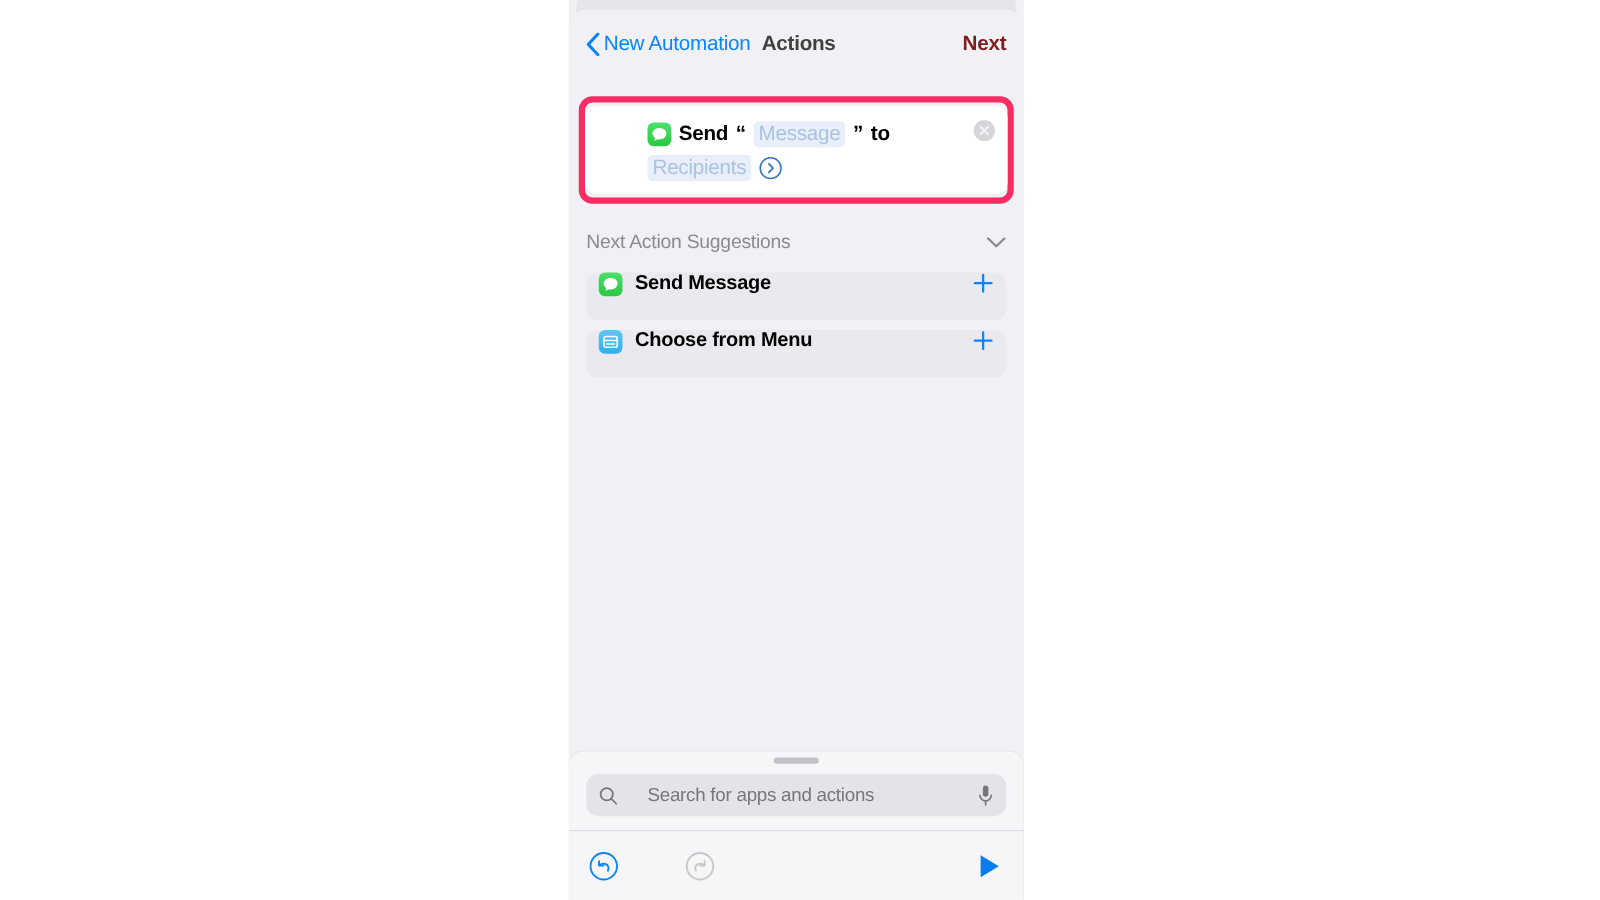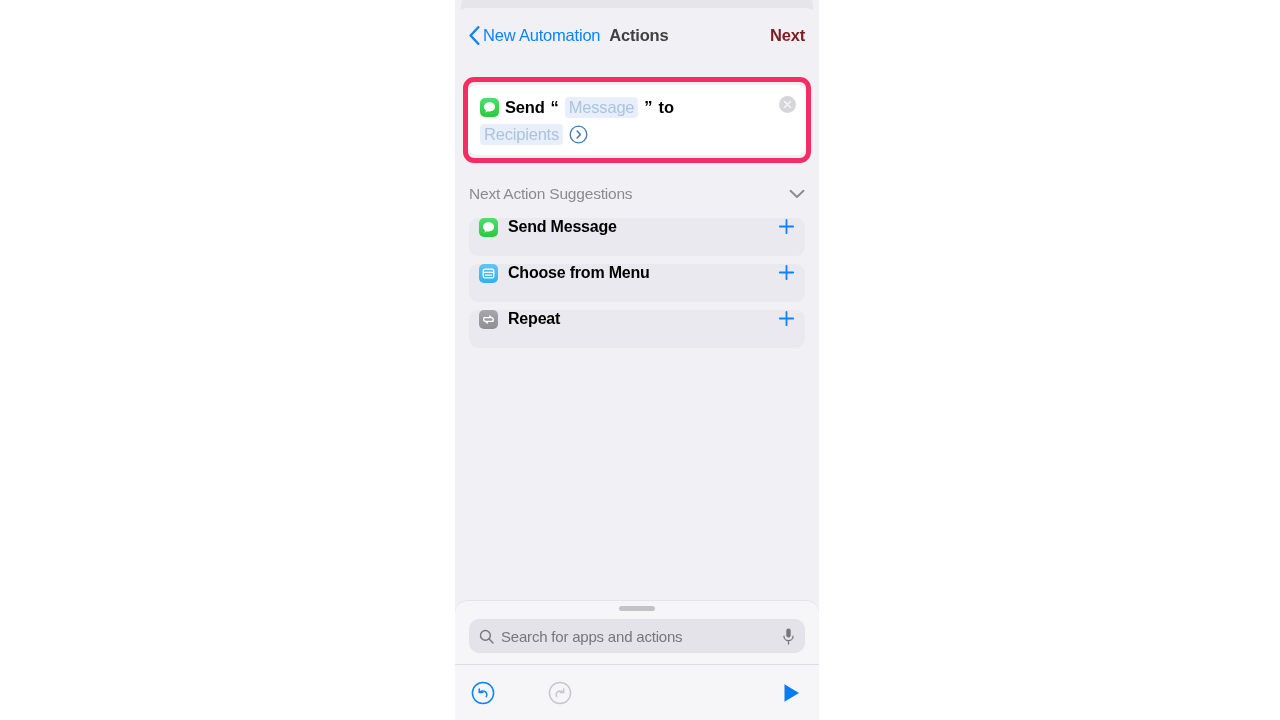--- a/index.html
+++ b/index.html
@@ -49,21 +49,21 @@
   
   .highlight-wrap {
     position:absolute; left:8px; top:69px; width:348px; height:86px;
     border:5px solid #F52D62; border-radius:11px; background:transparent;
   }
   .action-card {
     position:absolute; left:13px; top:77px; width:338px; height:70px;
     background:#FFFFFF; border-radius:9px;
     padding:9px 12px 0 12px;
   }
-  .act-line { display:flex; align-items:center; gap:6px; height:27px; }
+  .act-line { display:flex; align-items:center; gap:6px; height:27px;margin-left:38px; }
   .app-icon {
     width:19px; height:19px; border-radius:5px; flex:none;
     display:flex; align-items:center; justify-content:center;
   }
   .ic-messages { background:linear-gradient(180deg,#4BE06A 0%,#2BC840 100%); }
   .ic-menu { background:linear-gradient(180deg,#5FC6F5 0%,#35AEEC 100%); }
   .ic-repeat { background:linear-gradient(180deg,#A7A7AE 0%,#8E8E95 100%); }
   .act-word { font-size:16.5px; font-weight:bold; color:#000; letter-spacing:-0.2px; }
   .act-quote { font-size:16.5px; font-weight:bold; color:#000; }
   .token {
@@ -105,21 +105,21 @@
   }
   .grabber {
     position:absolute; left:50%; top:5px; transform:translateX(-50%);
     width:36px; height:5px; border-radius:3px; background:#C3C2C8;
   }
   .search-field {
     position:absolute; left:14px; top:18px; width:336px; height:34px;
     background:#E4E3E9; border-radius:10px;
     display:flex; align-items:center; padding:0 10px; cursor:text;
   }
-  .search-ph { font-size:15px; color:#77767B; margin-left:7px; letter-spacing:-0.2px; }
+  .search-ph { font-size:15px; color:#77767B; margin-left:24px; letter-spacing:-0.2px; }
   .mic-icon { margin-left:auto; width:13px; height:19px; cursor:pointer; }
   .toolbar {
     position:absolute; left:0; top:63px; width:364px; height:56px;
     border-top:0.5px solid #DEDDE3; display:flex; align-items:center;
     padding:0 16px;
   }
   .tb-btn { width:24px; height:24px; cursor:pointer; }
   .tb-gap { width:53px; }
   .tb-play { margin-left:auto; width:24px; height:24px; cursor:pointer; }
 </style>
@@ -201,32 +201,20 @@
               <path d="M4.4 8.3 H14.6" stroke="#FFFFFF" stroke-width="1.2"></path>
               <path d="M6.4 11.2 H12.6" stroke="#FFFFFF" stroke-width="1.3" stroke-linecap="round"></path>
             </svg>
           </span>
           <span class="sugg-label">Choose from Menu</span>
           <svg class="plus-btn" viewBox="0 0 17 17">
             <path d="M8.5 1.8 V15.2 M1.8 8.5 H15.2" stroke="#0A84FF" stroke-width="1.8" stroke-linecap="round"></path>
           </svg>
         </div>
 
-        <div class="sugg-row">
-          <span class="app-icon ic-repeat">
-            <svg viewBox="0 0 19 19" width="19" height="19">
-              <path d="M5.2 7.6 H12.3 L10.6 5.9 M13.8 11.4 H6.7 L8.4 13.1" fill="none" stroke="#FFFFFF" stroke-width="1.35" stroke-linecap="round" stroke-linejoin="round"></path>
-              <path d="M12.3 7.6 a2 2 0 0 1 1.5 3.4 M6.7 11.4 a2 2 0 0 1 -1.5 -3.4" fill="none" stroke="#FFFFFF" stroke-width="1.35" stroke-linecap="round"></path>
-            </svg>
-          </span>
-          <span class="sugg-label">Repeat</span>
-          <svg class="plus-btn" viewBox="0 0 17 17">
-            <path d="M8.5 1.8 V15.2 M1.8 8.5 H15.2" stroke="#0A84FF" stroke-width="1.8" stroke-linecap="round"></path>
-          </svg>
-        </div>
 
       </div>
 
       <div class="bottom-panel">
         <div class="grabber"></div>
 
         <div class="search-field">
           <svg width="15" height="15" viewBox="0 0 15 15">
             <circle cx="6.4" cy="6.4" r="4.9" fill="none" stroke="#77767B" stroke-width="1.4"></circle>
             <path d="M10.1 10.1 L14 14" stroke="#77767B" stroke-width="1.4" stroke-linecap="round"></path>

